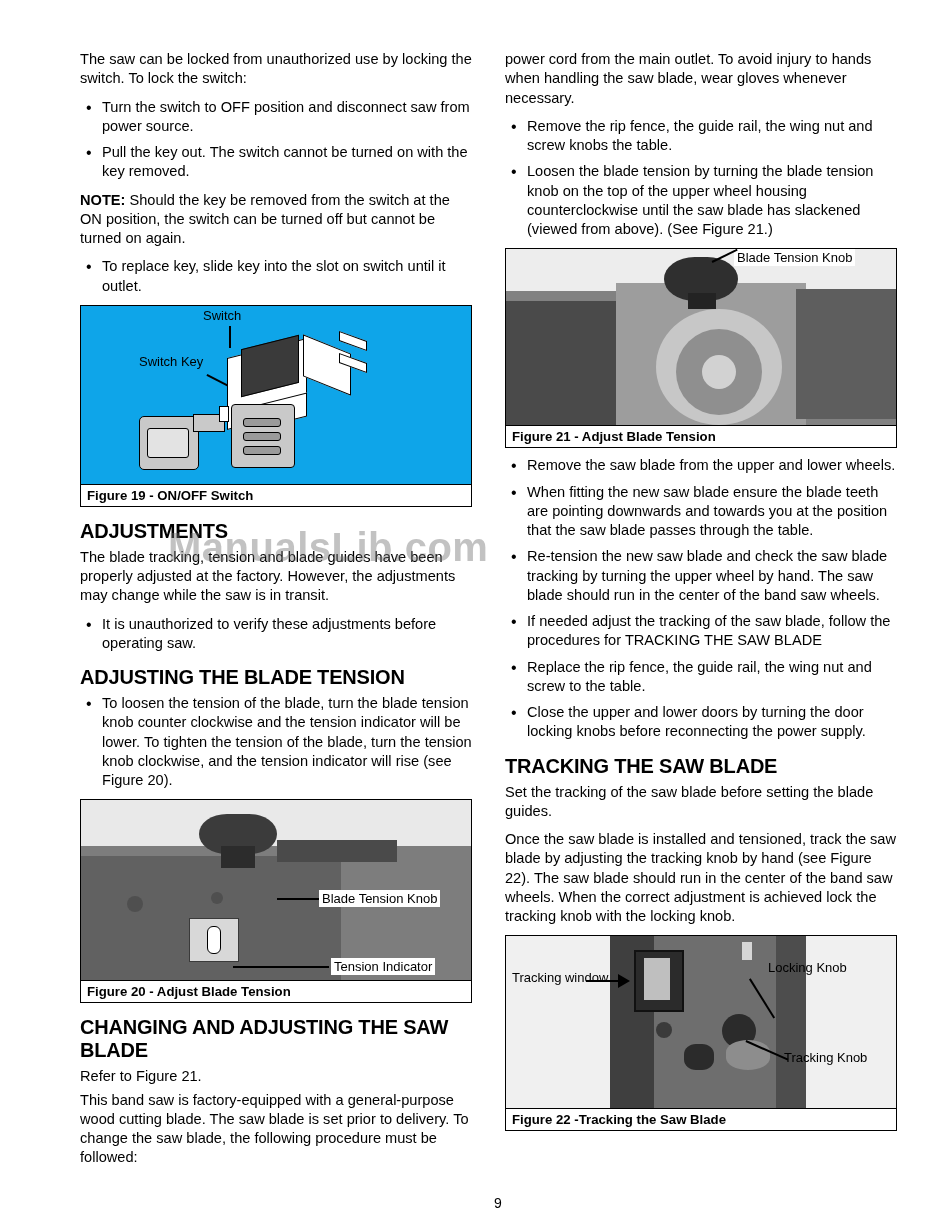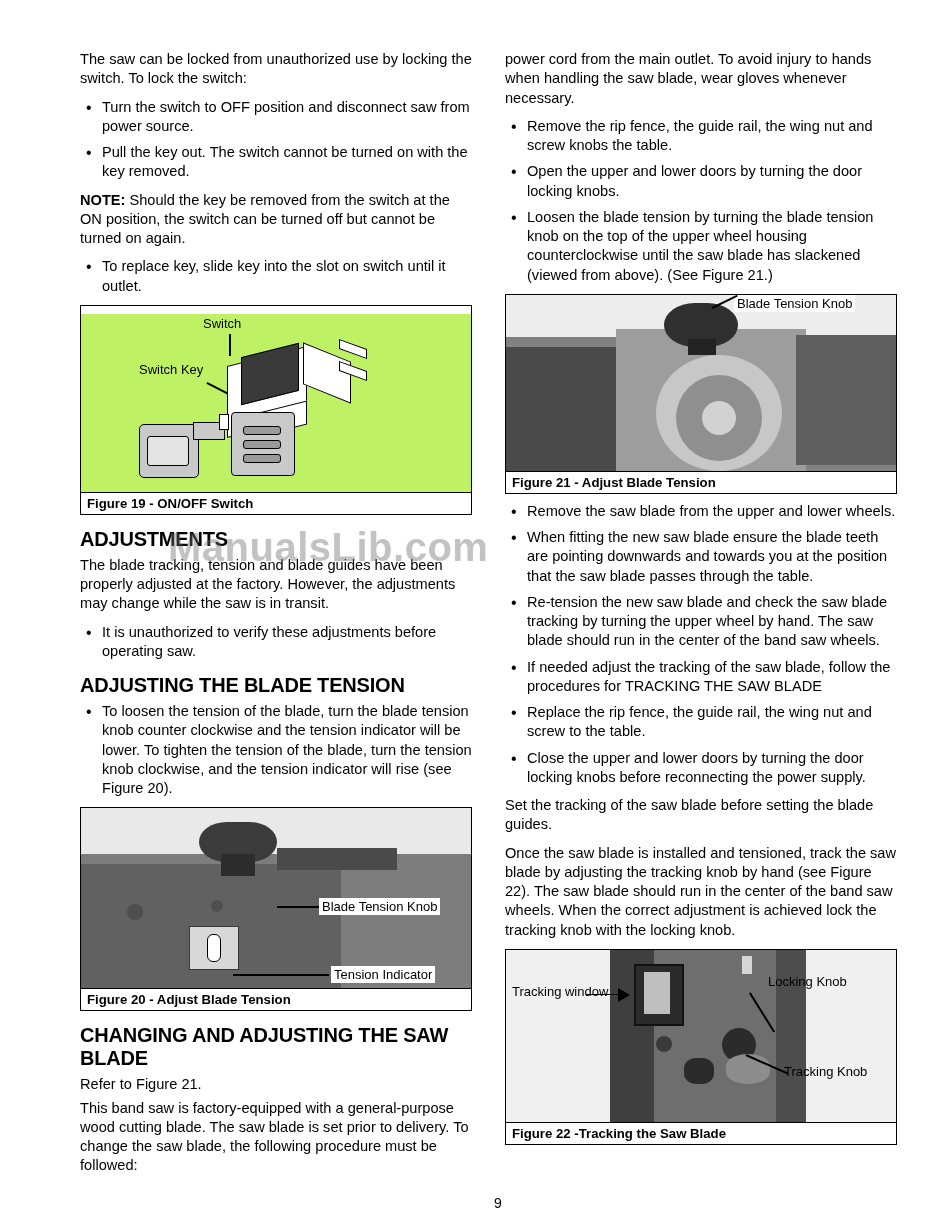--- a/index.html
+++ b/index.html
@@ -82,21 +82,21 @@
     font-size: 13px;
     background: transparent;
     white-space: nowrap;
   }
   .lead {
     position: absolute;
     background: #000;
   }
 
   
-  #fig19 .figart { height: 178px; background: #bef264; margin-top: 8px; }
+  #fig19 .figart { height: 178px; background: #0ea5e9; }
   .sw-body {
     position: absolute;
     background: #ffffff;
     border: 1.6px solid #000;
   }
   .sw-dark { background: #3a3a3a; }
   .sw-grey { background: #c9c9c9; }
   .sw-mid  { background: #9a9a9a; }
 
   
@@ -240,21 +240,20 @@
     <p class="tight">Refer to Figure 21.</p>
     <p>This band saw is factory-equipped with a general-purpose wood cutting blade. The saw blade is set prior to delivery. To change the saw blade, the following procedure must be followed:</p>
   </div>
 
   <div class="col" id="col-right">
 
     <p>power cord from the main outlet. To avoid injury to hands when handling the saw blade, wear gloves whenever necessary.</p>
 
     <ul>
       <li>Remove the rip fence, the guide rail, the wing nut and screw knobs the table.</li>
-      <li>Open the upper and lower doors by turning the door locking knobs.</li>
       <li>Loosen the blade tension by turning the blade tension knob on the top of the upper wheel housing counterclockwise until the saw blade has slackened (viewed from above). (See Figure 21.)</li>
     </ul>
 
     <div class="figbox" id="fig21">
       <div class="figart photo" style="height:176px; background:#8f8f8f;">
         <div class="ph-band" style="left:0; top:0; width:100%; height:42px; background:#ededed;"></div>
         <div class="ph-band" style="left:0; top:42px; width:100%; height:134px; background:#818181;"></div>
         <div class="ph-band" style="left:0; top:52px; width:110px; height:124px; background:#4a4a4a;"></div>
         <div class="ph-band" style="left:110px; top:34px; width:190px; height:142px; background:#9d9d9d;"></div>
         <div class="ph-band" style="left:150px; top:60px; width:126px; height:116px; background:#c7c7c7; border-radius:50%;"></div>
@@ -273,20 +272,21 @@
 
     <ul>
       <li>Remove the saw blade from the upper and lower wheels.</li>
       <li>When fitting the new saw blade ensure the blade teeth are pointing downwards and towards you at the position that the saw blade passes through the table.</li>
       <li>Re-tension the new saw blade and check the saw blade tracking by turning the upper wheel by hand. The saw blade should run in the center of the band saw wheels.</li>
       <li>If needed adjust the tracking of the saw blade, follow the procedures for TRACKING THE SAW BLADE</li>
       <li>Replace the rip fence, the guide rail, the wing nut and screw to the table.</li>
       <li>Close the upper and lower doors by turning the door locking knobs before reconnecting the power supply.</li>
     </ul>
 
+    <h2>TRACKING THE SAW BLADE</h2>
     <p>Set the tracking of the saw blade before setting the blade guides.</p>
     <p>Once the saw blade is installed and tensioned, track the saw blade by adjusting the tracking knob by hand (see Figure 22). The saw blade should run in the center of the band saw wheels. When the correct adjustment is achieved lock the tracking knob with the locking knob.</p>
 
     <div class="figbox" id="fig22">
       <div class="figart photo" style="height:172px; background:#efefef;">
         <div class="ph-band" style="left:0; top:0; width:100%; height:172px; background:#f0f0f0;"></div>
         <div class="ph-band" style="left:104px; top:0; width:196px; height:172px; background:#6e6e6e;"></div>
         <div class="ph-band" style="left:104px; top:0; width:44px; height:172px; background:#3f3f3f;"></div>
         <div class="ph-band" style="left:270px; top:0; width:30px; height:172px; background:#4d4d4d;"></div>
 

